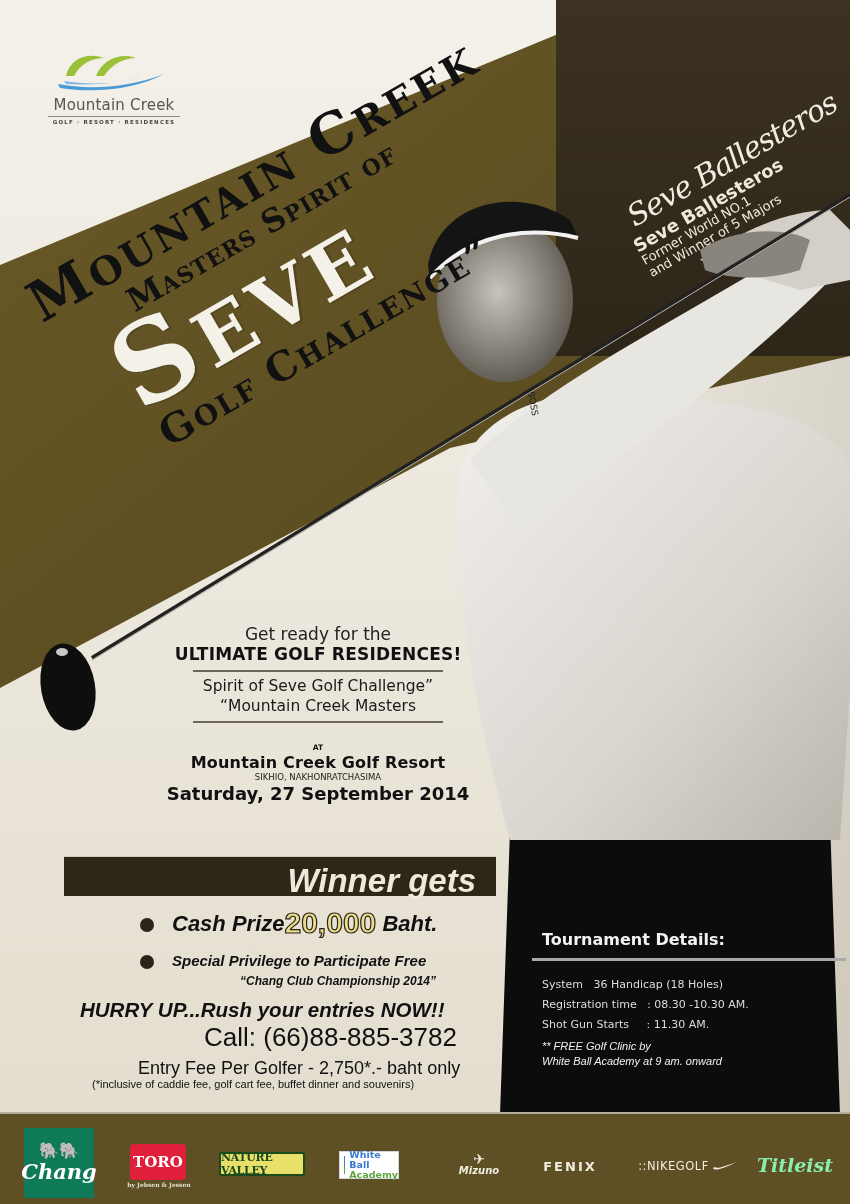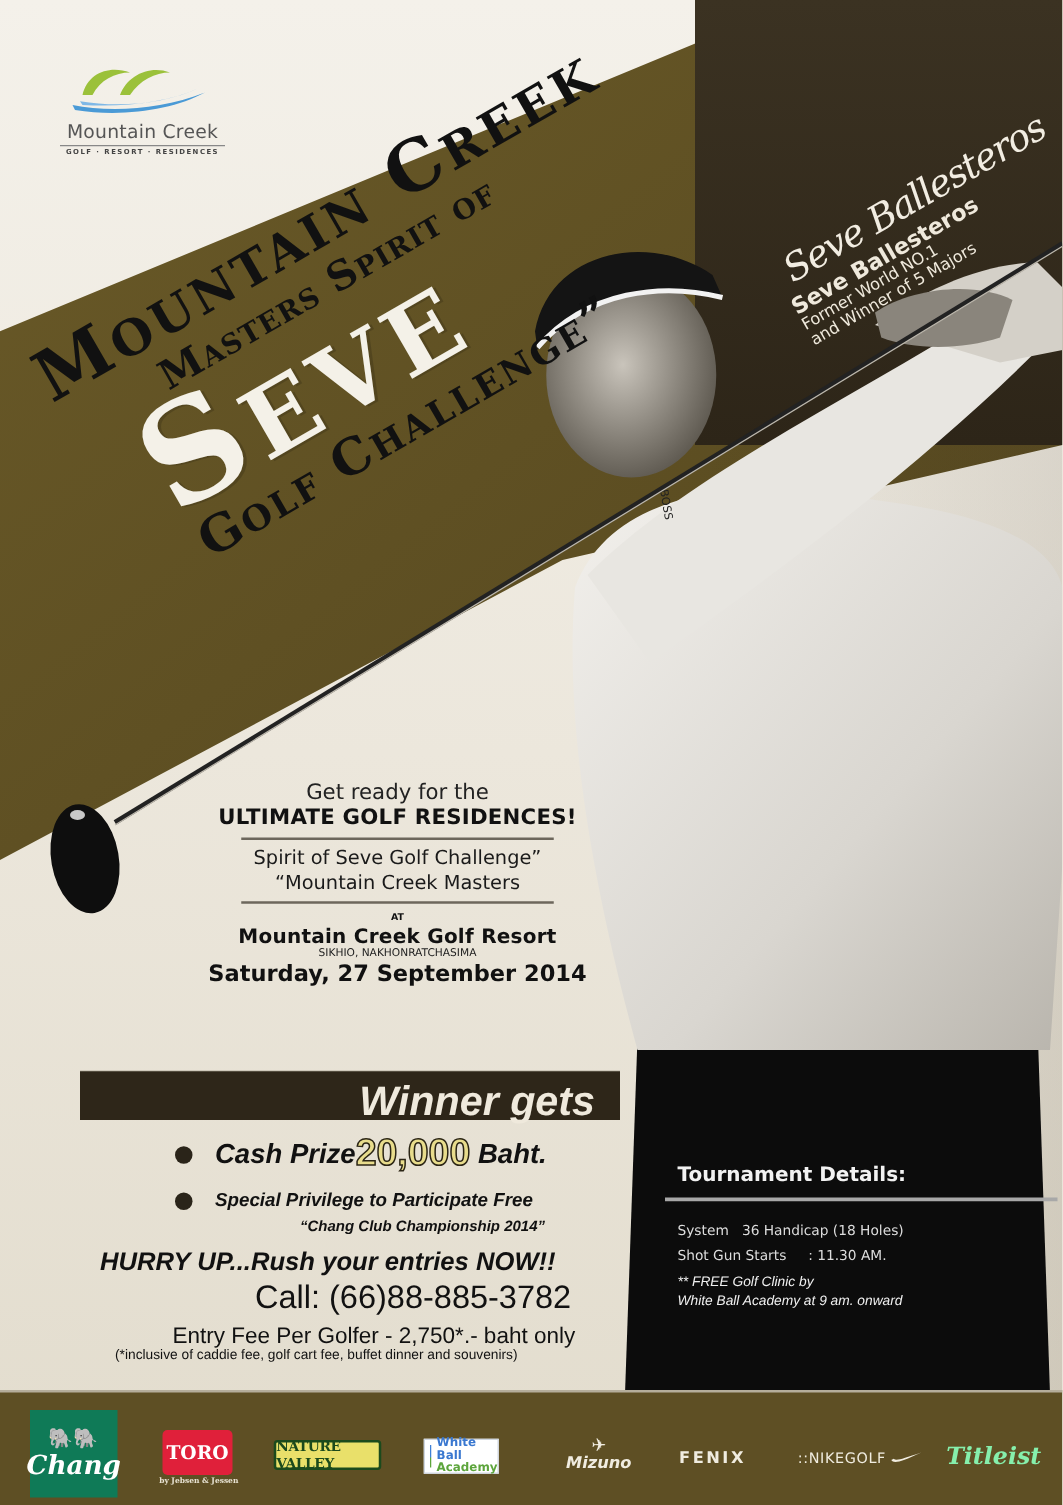--- a/index.html
+++ b/index.html
@@ -52,21 +52,21 @@
   
   .club { position: absolute; left: 0; top: 0; width: 850px; height: 1204px; pointer-events: none; }
 
   
   .info { position: absolute; left: 128px; top: 624px; width: 380px; text-align: center; }
   .info .get-ready { font-family: "DejaVu Sans", sans-serif; font-size: 17px; color: #222; line-height: 1.2; }
   .info .ultimate { font-family: "DejaVu Sans", sans-serif; font-weight: bold; font-size: 17px; color: #111;
     line-height: 1.2; letter-spacing: 0.2px; }
   .info .rule { height: 2px; background: #6d675c; width: 250px; margin: 5px auto 4px; }
   .info .quote { font-family: "DejaVu Sans", sans-serif; font-size: 15.5px; color: #1a1a1a; line-height: 1.3; }
-  .info .at { font-family: "DejaVu Sans", sans-serif; font-weight: bold; font-size: 7.5px; margin-top: 6px; }
+  .info .at { font-family: "DejaVu Sans", sans-serif; font-weight: bold; font-size: 7.5px; margin-top: 20px; }
   .info .venue { font-family: "DejaVu Sans", sans-serif; font-weight: bold; font-size: 16px; color: #111; line-height: 1.1; margin-top: 2px; letter-spacing: 0.2px; }
   .info .place { font-family: "DejaVu Sans", sans-serif; font-size: 8.5px; color: #222; line-height: 1.2; }
   .info .date { font-family: "DejaVu Sans", sans-serif; font-weight: bold; font-size: 18px; color: #111; line-height: 1.3; }
 
   
   .winner-bar { position: absolute; left: 64px; top: 856px; width: 432px; height: 40px; background: #2e2619;
     border-top: 1px solid #cfc9bb; }
   .winner-bar span { position: absolute; right: 20px; top: 5px; font-family: "Liberation Sans", sans-serif;
     font-weight: bold; font-style: italic; font-size: 33px; color: #efe9dc; }
 
@@ -102,21 +102,21 @@
   .sp-nv { left: 219px; top: 38px; width: 86px; height: 24px; background: #e9e06a; border-radius: 3px;
     font-family: "DejaVu Serif", serif; font-weight: bold; font-size: 11px; color: #1b4a1c; letter-spacing: -0.3px;
     border: 2px solid #1b4a1c; }
   .sp-wba { left: 339px; top: 37px; width: 60px; height: 28px; background: #fff; border: 1px solid #cfd6e0; justify-content: flex-start; padding-left: 4px; }
   .sp-wba .ic { width: 16px; height: 18px; background: linear-gradient(180deg, #3d7fd6 0%, #3d7fd6 55%, #5ca53b 56%); margin-right: 4px; }
   .sp-wba .tx { font-family: "DejaVu Sans", sans-serif; font-weight: bold; font-size: 9.5px; line-height: 10px; }
   .sp-wba .tx .a { color: #3a78d0; display:block; }
   .sp-wba .tx .b { color: #5da53c; display:block; }
   .sp-mizuno { left: 454px; top: 34px; width: 50px; height: 32px; flex-direction: column; color: #f0ece0; }
   .sp-mizuno .bird { font-size: 14px; line-height: 12px; }
-  .sp-mizuno .nm { font-family: "DejaVu Sans", sans-serif; font-style: italic; font-weight: bold; font-size: 13px; }
+  .sp-mizuno .nm { font-family: "DejaVu Sans", sans-serif; font-style: italic; font-weight: bold; font-size: 10px; }
   .sp-fenix { left: 530px; top: 42px; width: 80px; height: 20px; font-family: "DejaVu Sans", sans-serif; font-weight: bold; font-size: 13px; color: #f0ece0; letter-spacing: 2px; }
   .sp-nike { left: 630px; top: 42px; width: 116px; height: 20px; font-family: "DejaVu Sans", sans-serif; font-size: 11.5px; color: #f0ece0; letter-spacing: 0.5px; white-space: nowrap; }
   .sp-titleist { left: 756px; top: 38px; width: 78px; height: 26px; font-family: "DejaVu Serif", serif; font-style: italic; font-weight: bold; font-size: 19px; color: #86efac; }
 </style>
 </head>
 <body>
 
 <div class="poster">
 
   <div class="band">
@@ -226,20 +226,21 @@
 
   <div class="hurry">HURRY UP...Rush your entries NOW!!</div>
   <div class="call">Call:  (66)88-885-3782</div>
   <div class="fee">Entry Fee Per Golfer - 2,750*.- baht only</div>
   <div class="fee-note">(*inclusive of caddie fee, golf cart fee, buffet dinner and souvenirs)</div>
 
   <div class="details">
     <h3>Tournament Details:</h3>
     <div class="drule"></div>
     <div class="row">System   36 Handicap (18 Holes)</div>
+    <div class="row">Registration time   : 08.30 -10.30 AM.</div>
     <div class="row">Shot Gun Starts     : 11.30 AM.</div>
     <div class="clinic">** FREE Golf Clinic by</div>
     <div class="clinic" style="margin-top:0">White Ball Academy at 9 am. onward</div>
   </div>
 
   <div class="footer">
     <div class="sponsor sp-chang">
       <span class="el">🐘🐘</span>
       <span class="nm">Chang</span>
     </div>

